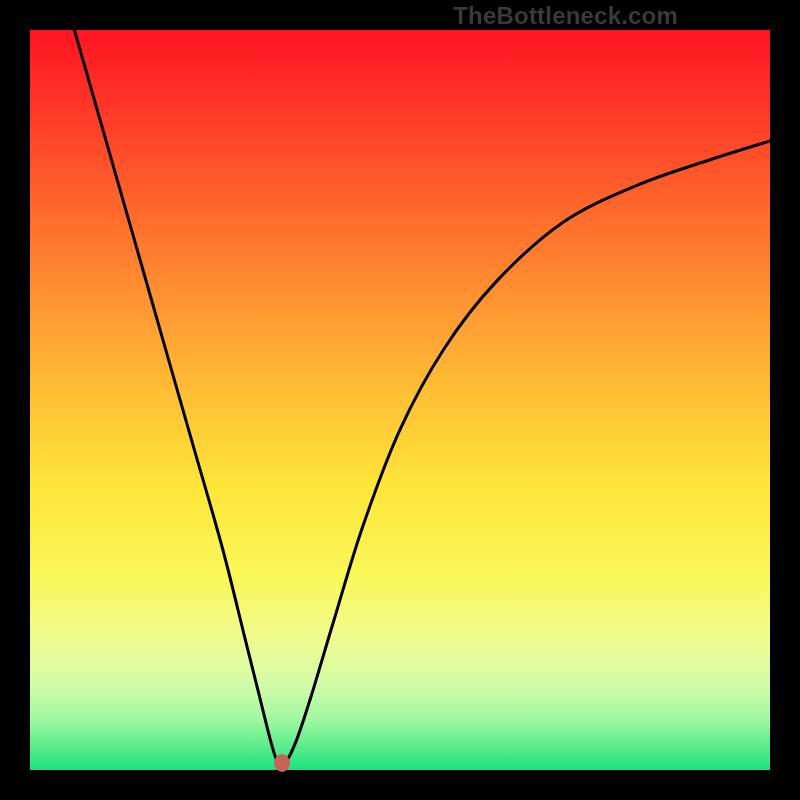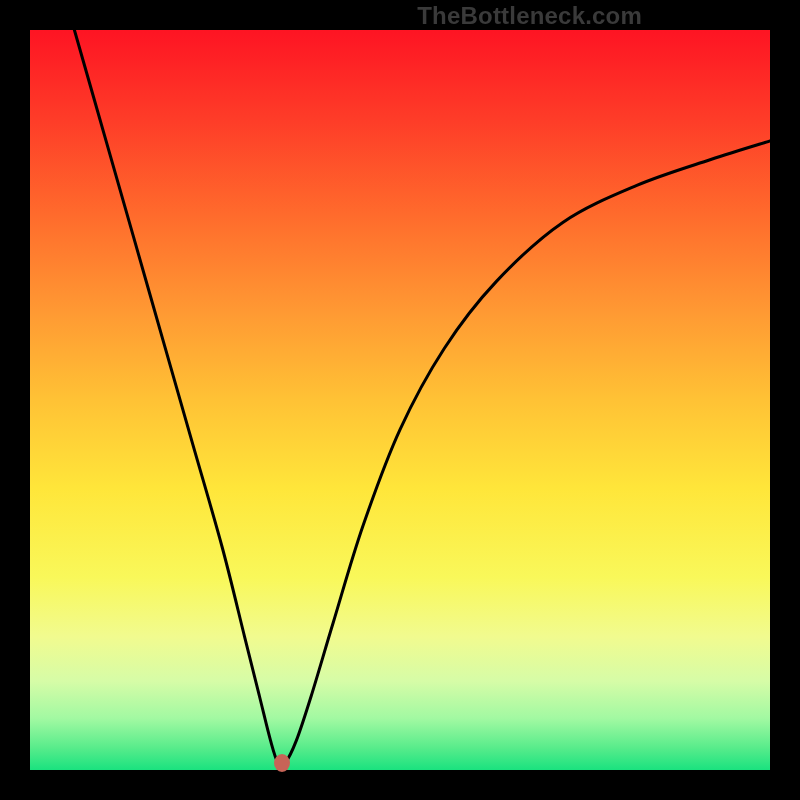--- a/index.html
+++ b/index.html
@@ -9,20 +9,21 @@
     height: 800px;
     background: #000;
     font-family: Arial, Helvetica, sans-serif;
     overflow: hidden;
   }
   .frame {
     position: relative;
     width: 652px;
     height: 800px;
     background: #000;
+    padding-left: 36px;
   }
   .watermark {
     position: absolute;
     top: 2px;
     right: 10px;
     color: #3a3a3a;
     font-size: 24px;
     font-weight: 600;
     letter-spacing: 0.2px;
     z-index: 5;

